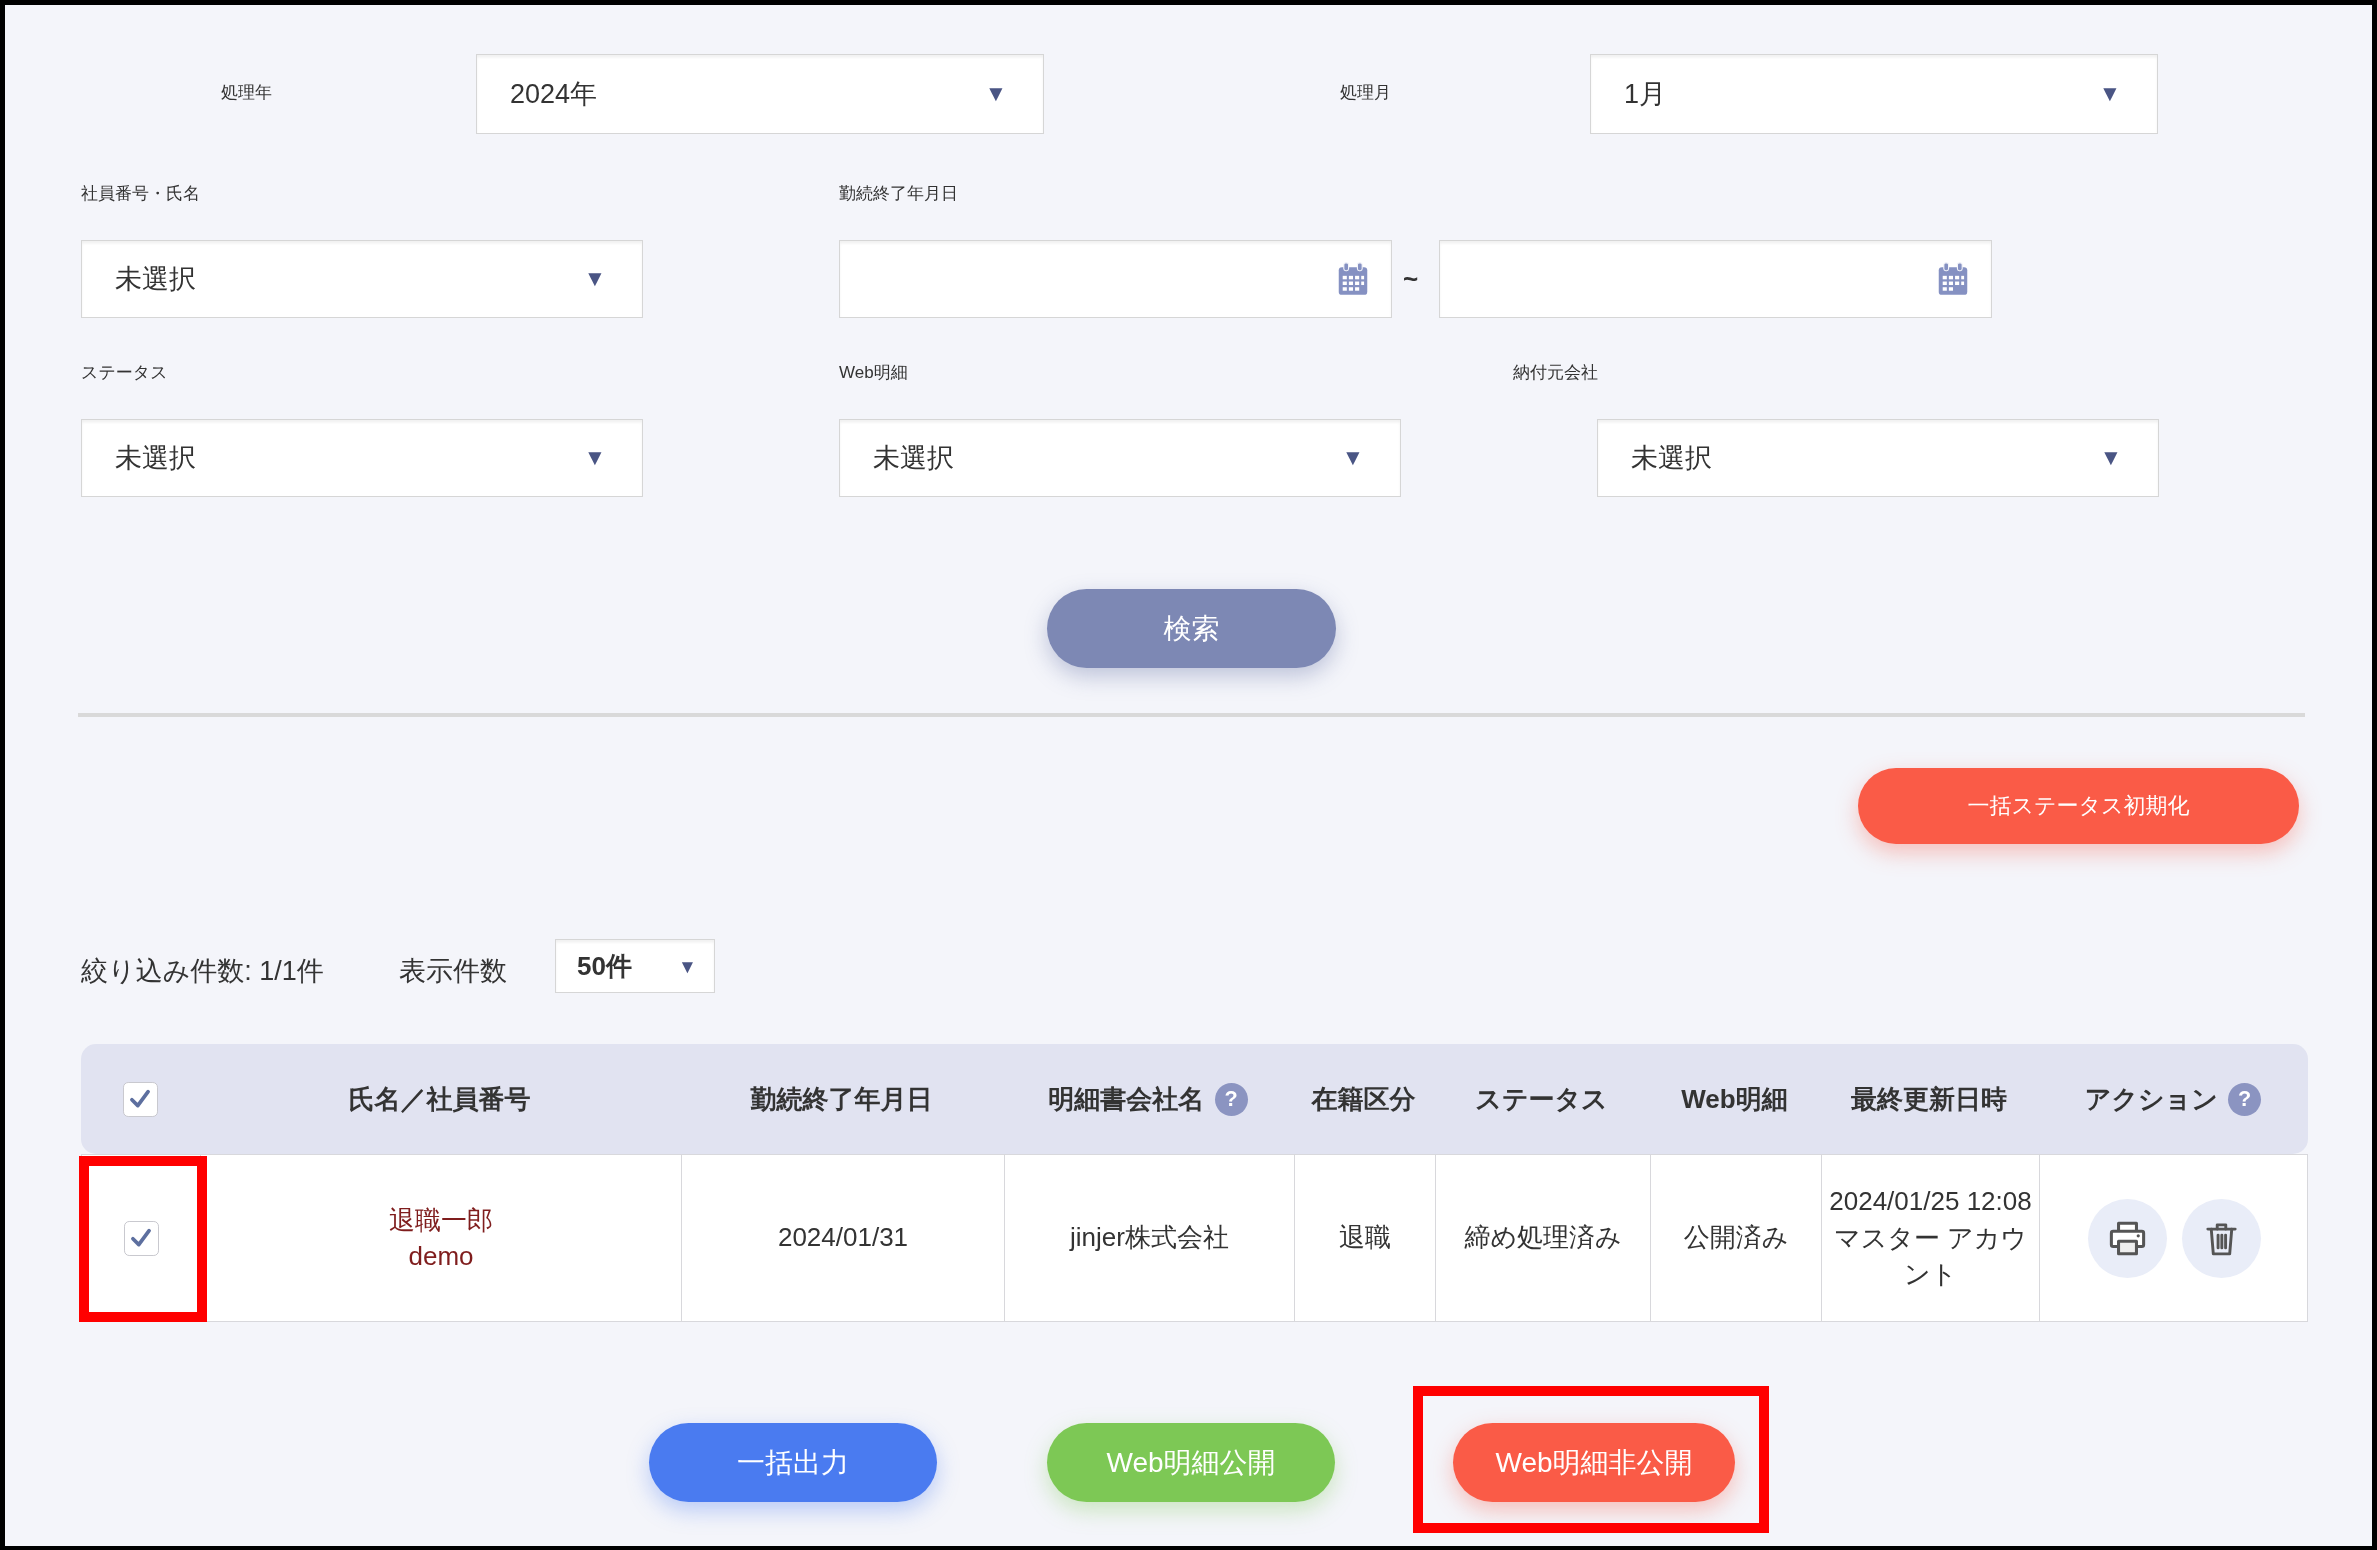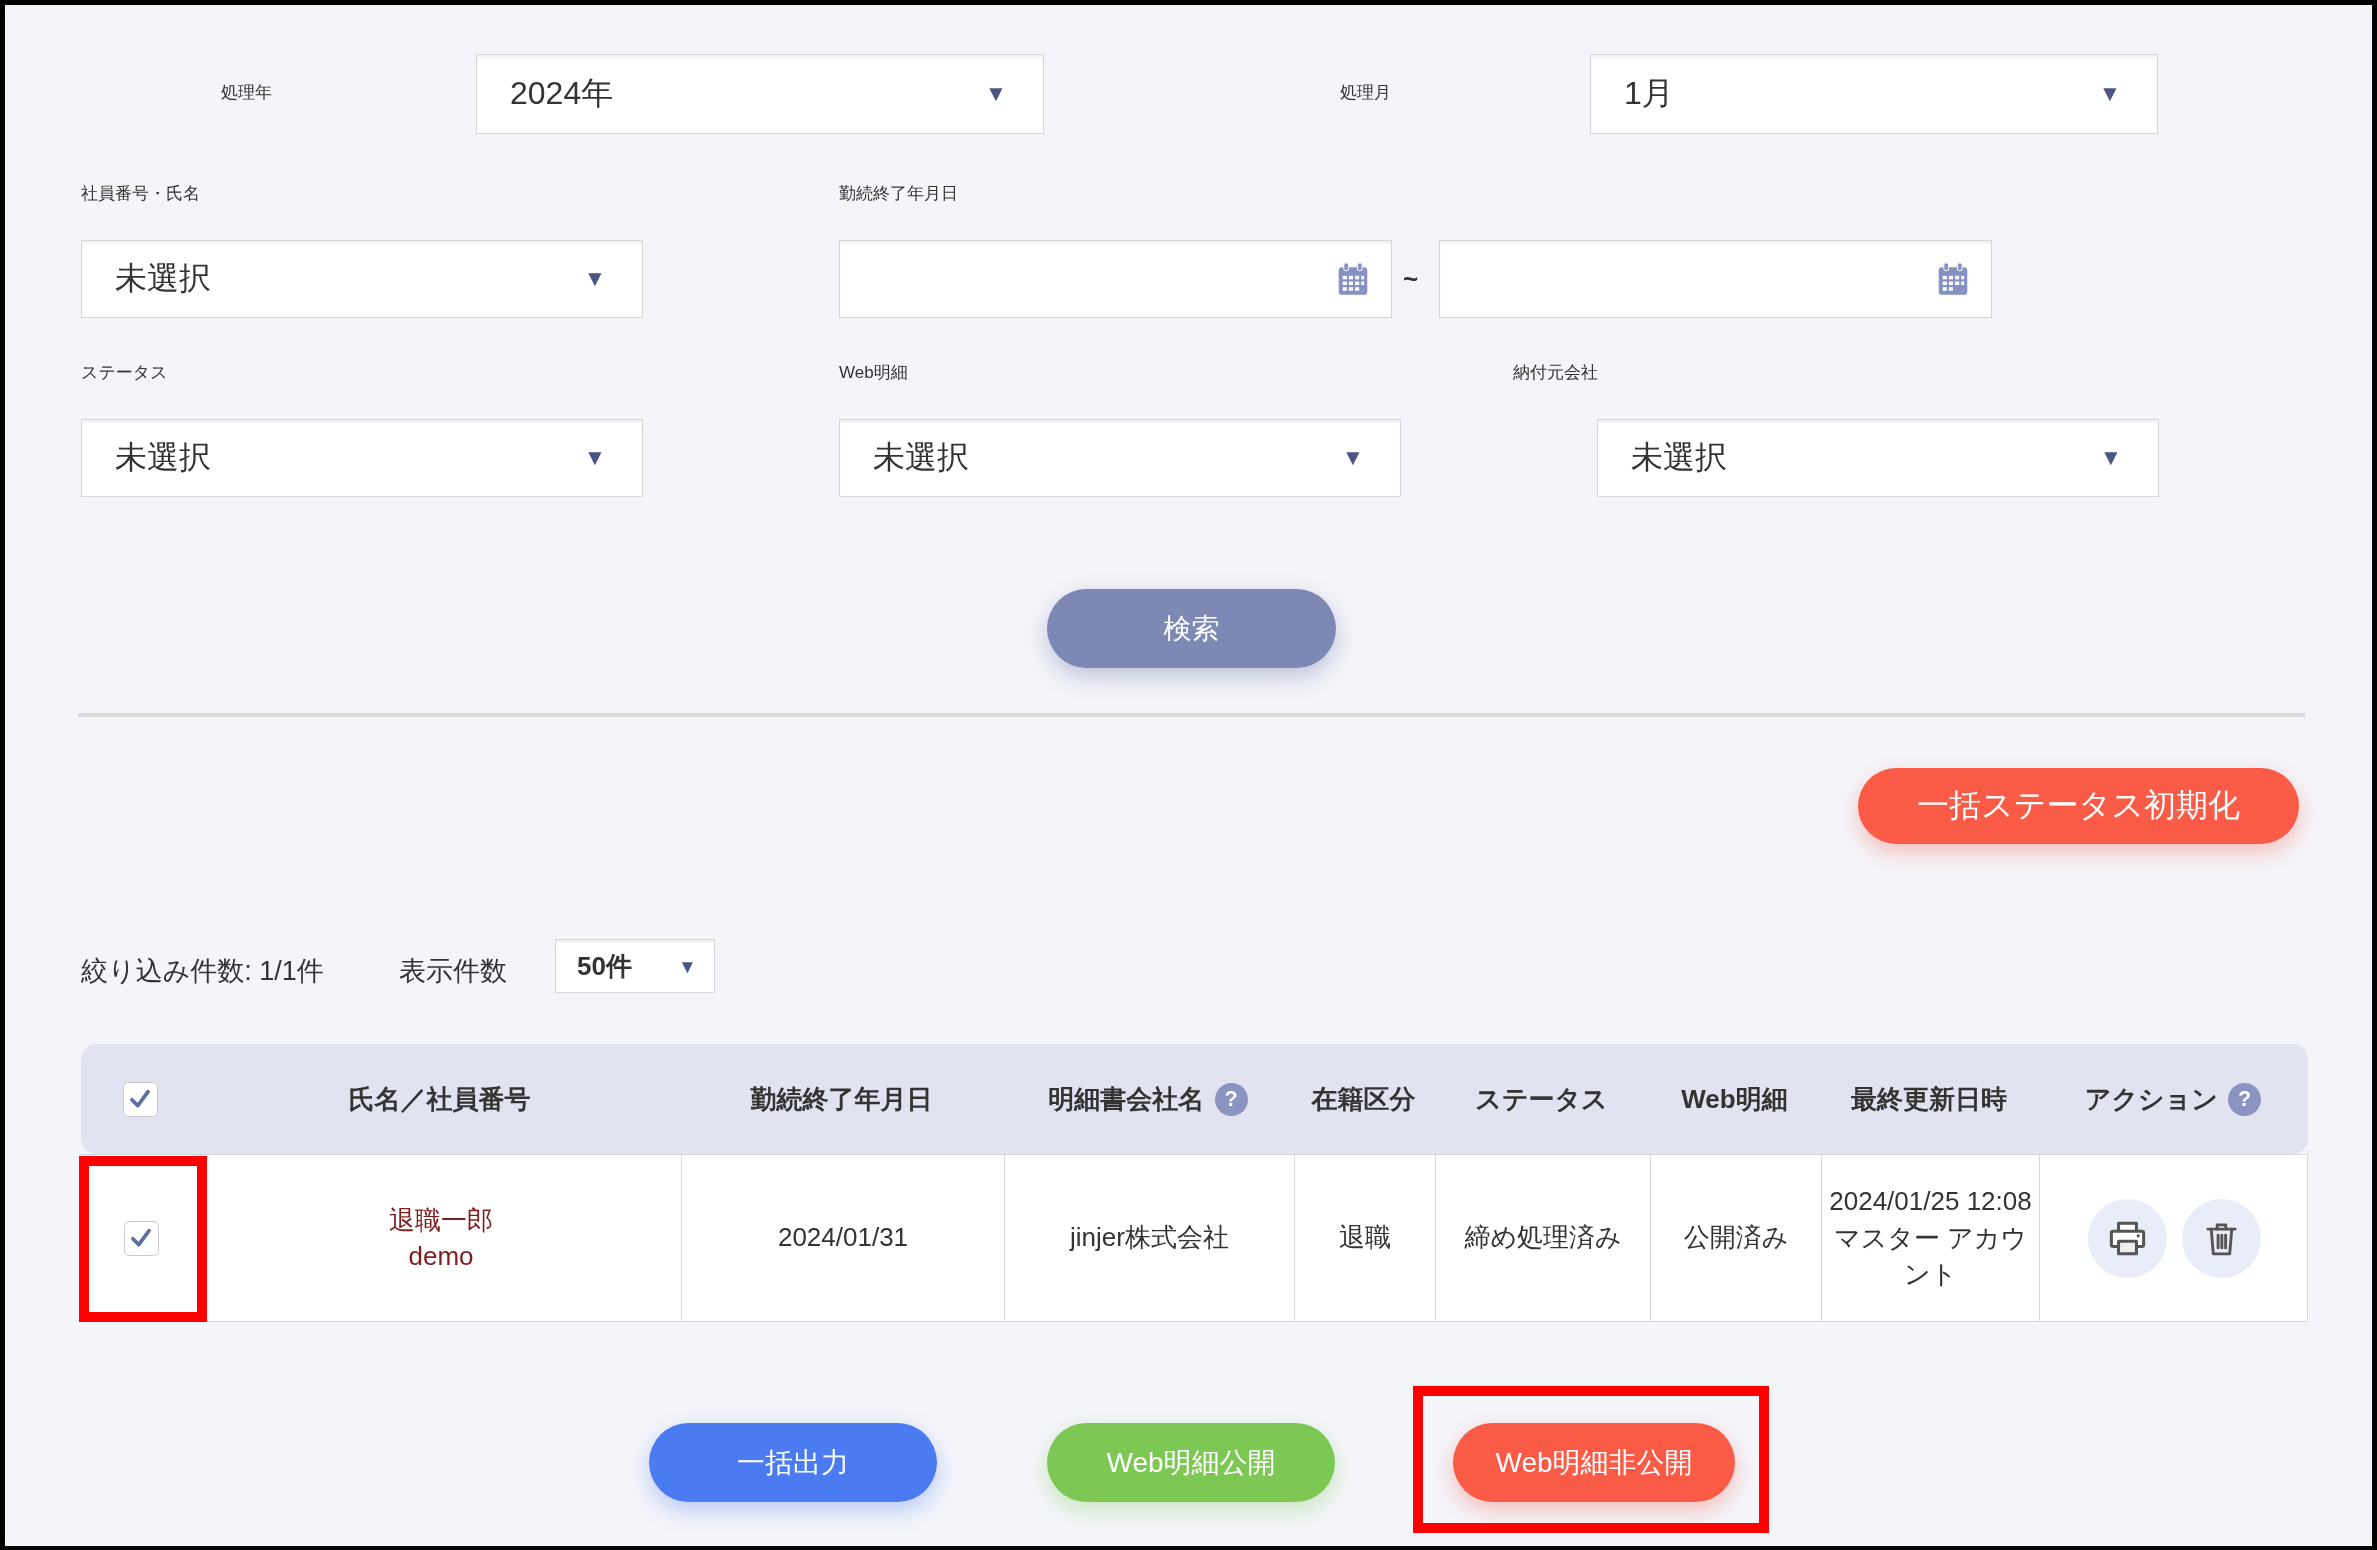--- a/index.html
+++ b/index.html
@@ -9,21 +9,21 @@
     background: #f4f5fa; border: 5.2px solid #000; overflow: hidden;
     color: #333;
   }
   .abs { position: absolute; }
   .lbl { font-size: 17px; color: #333; white-space: nowrap; }
   .select {
     position: absolute; background: #fff; border: 1.7px solid #d6d6d6;
     box-shadow: inset 0 2.6px 2.6px rgba(0,0,0,0.06);
     display: flex; align-items: center; cursor: pointer;
   }
-  .select .val { font-size: 32px; color: #333; padding-left: 33px; }
+  .select .val { font-size: 27px; color: #333; padding-left: 33px; }
   .select .caret {
     position: absolute; right: 36px; top: 50%; transform: translateY(-50%);
     font-size: 22.5px; color: #4a5584; line-height: 1;
   }
   .dateinput {
     position: absolute; background: #fff; border: 1.7px solid #d6d6d6;
     box-shadow: inset 0 2.6px 2.6px rgba(0,0,0,0.06);
     display: flex; align-items: center; justify-content: flex-end; cursor: text;
   }
   .dateinput svg { margin-right: 19px; }
@@ -151,21 +151,21 @@
   <div class="abs lbl" style="left:1508px; top:356px;">納付元会社</div>
   <div class="select" style="left:1592px; top:414px; width:562px; height:78px;">
     <span class="val">未選択</span>
     <span class="caret">▼</span>
   </div>
 
   <button class="pill btn-shadow-purple" style="left:1042px; top:584px; width:289px; height:79px; background:#7d88b4;">検索</button>
 
   <div class="divider" style="left:73px; top:708px; width:2227px; height:3.5px;"></div>
 
-  <button class="pill btn-shadow-red" style="left:1853px; top:763px; width:441px; height:76px; background:#fa5b47; font-size:32px;">一括ステータス初期化</button>
+  <button class="pill btn-shadow-red" style="left:1853px; top:763px; width:441px; height:76px; background:#fa5b47; font-size:22px;">一括ステータス初期化</button>
 
   <div class="count-text" style="left:76px; top:948px;">絞り込み件数: 1/1件</div>
   <div class="count-text" style="left:394px; top:948px;">表示件数</div>
   <div class="select" style="left:550px; top:934px; width:160px; height:54px;">
     <span class="val" style="font-size:26px; padding-left:21px; font-weight:600;">50件</span>
     <span class="caret" style="right:17.3px; font-size:19px;">▼</span>
   </div>
 
   <div class="tbl">
     <div class="tbl-grid thead">

